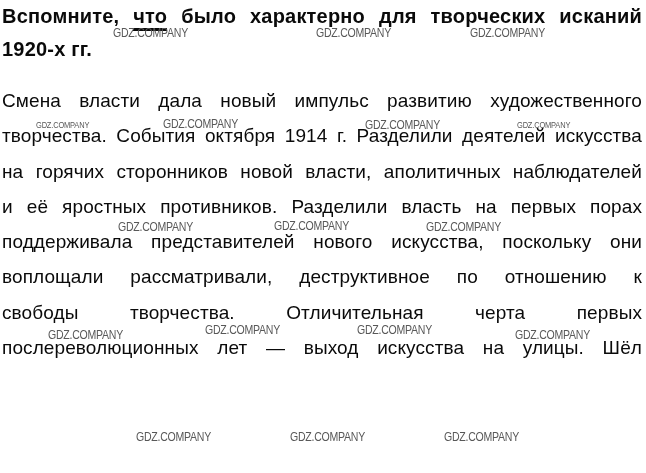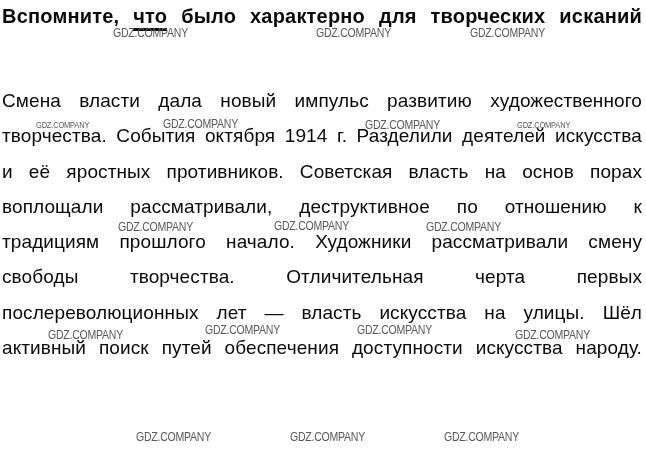--- a/index.html
+++ b/index.html
@@ -53,31 +53,32 @@
     letter-spacing:-0.2px;
   }
 </style>
 </head>
 <body>
 
 <div class="page">
 
   <div class="heading">
     <div class="h-line1"><span>Вспомните,</span> <span class="uword">что</span> <span>было характерно для творческих исканий</span></div>
+    <div class="h-line2">1920-х гг.</div>
   </div>
 
   <div class="bodytext">
     <div class="bline">Смена власти дала новый импульс развитию художественного</div>
     <div class="bline">творчества. События октября 1914 г. Разделили деятелей искусства</div>
-    <div class="bline">и её яростных противников. Советская власть на основ порах</div>
+    <div class="bline">на горячих сторонников новой власти, аполитичных наблюдателей</div>
+    <div class="bline">и её яростных противников. Разделили власть на первых порах</div>
+    <div class="bline">поддерживала представителей нового искусства, поскольку они</div>
     <div class="bline">воплощали рассматривали, деструктивное по отношению к</div>
-    <div class="bline">традициям прошлого начало. Художники рассматривали смену</div>
     <div class="bline">свободы творчества. Отличительная черта первых</div>
-    <div class="bline">послереволюционных лет — власть искусства на улицы. Шёл</div>
-    <div class="bline">активный поиск путей обеспечения доступности искусства народу.</div>
+    <div class="bline">послереволюционных лет — выход искусства на улицы. Шёл</div>
   </div>
 
   <div class="wm" style="left:113px;top:26px;">GDZ.COMPANY</div>
   <div class="wm" style="left:316px;top:26px;">GDZ.COMPANY</div>
   <div class="wm" style="left:470px;top:26px;">GDZ.COMPANY</div>
 
   <div class="wm sm" style="left:36px;top:121px;">GDZ.COMPANY</div>
   <div class="wm" style="left:163px;top:117px;">GDZ.COMPANY</div>
   <div class="wm" style="left:365px;top:118px;">GDZ.COMPANY</div>
   <div class="wm sm" style="left:517px;top:121px;">GDZ.COMPANY</div>

